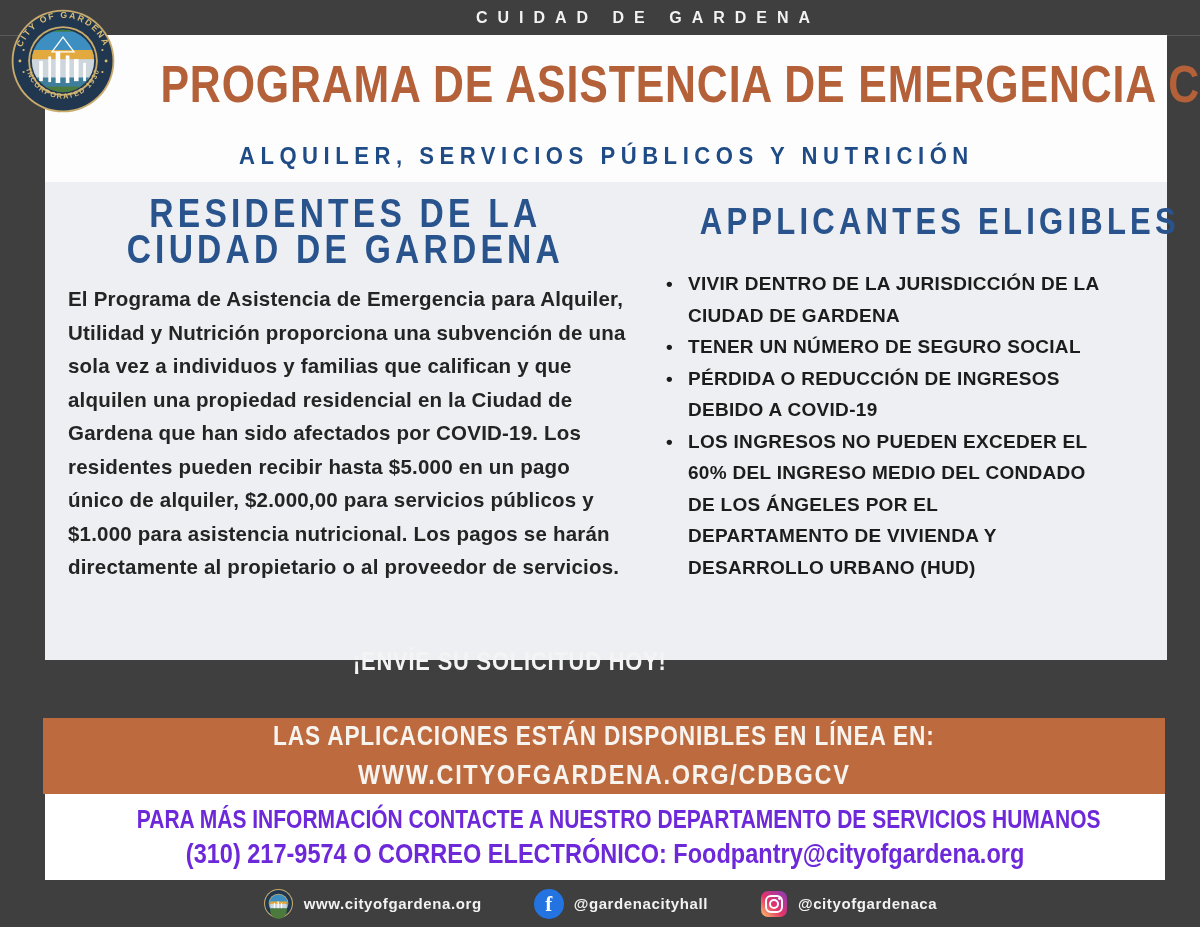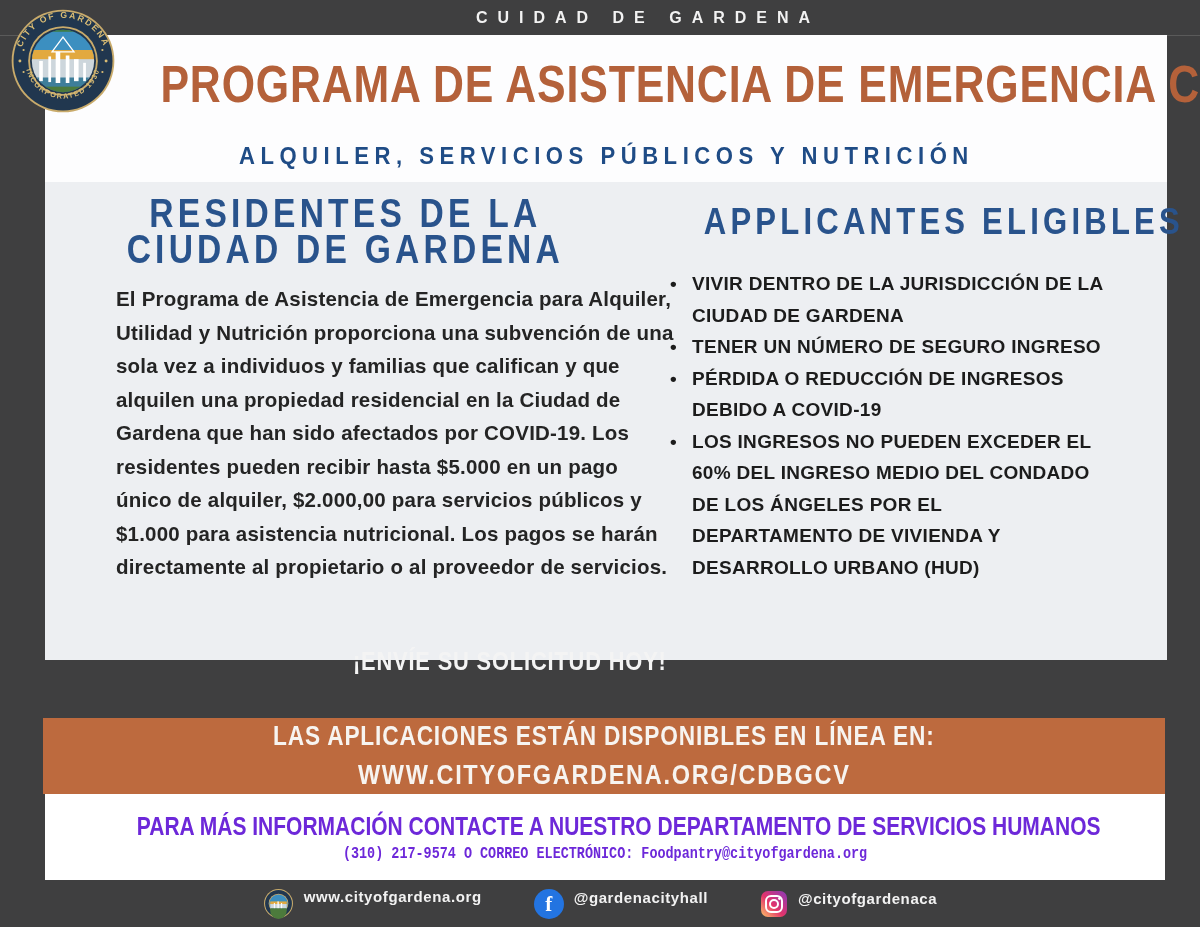--- a/index.html
+++ b/index.html
@@ -49,21 +49,20 @@
   .col-left{width:585px;padding:13px 0 0 23px;box-sizing:border-box;}
   .col-heading{
     text-align:center;color:#29538c;font-weight:bold;
     font-size:40px;letter-spacing:5px;line-height:36px;
   }
   .col-left .col-heading{width:555px;}
   .body-par{
     margin-top:15px;width:558px;
     color:#242424;font-size:20.5px;font-weight:bold;line-height:33.5px;
     letter-spacing:0.2px;
-    margin-left:48px;
   }
   .col-right{flex:1;padding:22px 28px 0 28px;box-sizing:border-box;}
   .col-right .col-heading{font-size:37px;}
   .bullets{
     list-style:none;margin:28px 0 0 0;padding:0 0 0 30px;width:420px;
   }
   .bullets li{
     position:relative;color:#1c1c1c;font-size:19px;font-weight:bold;
     line-height:31.5px;letter-spacing:0.3px;padding-left:4px;
   }
@@ -88,28 +87,28 @@
   .orange-line1{font-size:27px;font-weight:bold;letter-spacing:1px;}
   .orange-line2{font-size:28px;font-weight:bold;letter-spacing:2px;}
 
   
   .white-band{
     position:absolute;left:45px;top:794px;width:1120px;height:86px;
     background:#ffffff;color:#6d28d9;text-align:center;
     display:flex;flex-direction:column;justify-content:center;gap:4px;
   }
   .info-line1{font-size:25px;font-weight:bold;}
-  .info-line2{font-size:16px;font-weight:bold;font-family:Liberation Mono, monospace;}
+  .info-line2{font-size:28px;font-weight:bold;}
 
   
   .footer{
     position:absolute;left:0;top:880px;width:1200px;height:47px;
     display:flex;align-items:center;justify-content:center;gap:52px;
   }
-  .footer-item{display:flex;gap:10px;}
+  .footer-item{display:flex;align-items:center;gap:10px;}
   .footer-label{color:#f2f2f2;font-size:15px;font-weight:bold;letter-spacing:0.6px;}
   .fb-icon{
     width:30px;height:30px;border-radius:50%;background:#2374e1;
     color:#ffffff;font-size:21px;font-weight:bold;text-align:center;line-height:30px;
     font-family:"Liberation Serif", serif;
   }
   .seal-mini{width:31px;height:31px;}
   .ig-icon{width:28px;height:28px;}
 </style>
 </head>
@@ -182,21 +181,21 @@
         <span class="cond">CIUDAD DE GARDENA</span>
       </div>
       <div class="body-par">El Programa de Asistencia de Emergencia para Alquiler, Utilidad y Nutrición proporciona una subvención de una sola vez a individuos y familias que califican y que alquilen una propiedad residencial en la Ciudad de Gardena que han sido afectados por COVID-19. Los residentes pueden recibir hasta $5.000 en un pago único de alquiler, $2.000,00 para servicios públicos y $1.000 para asistencia nutricional. Los pagos se harán directamente al propietario o al proveedor de servicios.</div>
     </div>
     <div class="col-right">
       <div class="col-heading">
         <span class="cond">APPLICANTES ELIGIBLES</span>
       </div>
       <ul class="bullets">
         <li>VIVIR DENTRO DE LA JURISDICCIÓN DE LA CIUDAD DE GARDENA</li>
-        <li>TENER UN NÚMERO DE SEGURO INGRESO</li>
+        <li>TENER UN NÚMERO DE SEGURO SOCIAL</li>
         <li>PÉRDIDA O REDUCCIÓN DE INGRESOS DEBIDO A COVID-19</li>
         <li>LOS INGRESOS NO PUEDEN EXCEDER EL 60% DEL INGRESO MEDIO DEL CONDADO DE LOS ÁNGELES POR EL DEPARTAMENTO DE VIVIENDA Y DESARROLLO URBANO (HUD)</li>
       </ul>
     </div>
   </div>
 
   <div class="cta-row">
     <span class="cond">¡ENVÍE SU SOLICITUD HOY!</span>
   </div>
 

